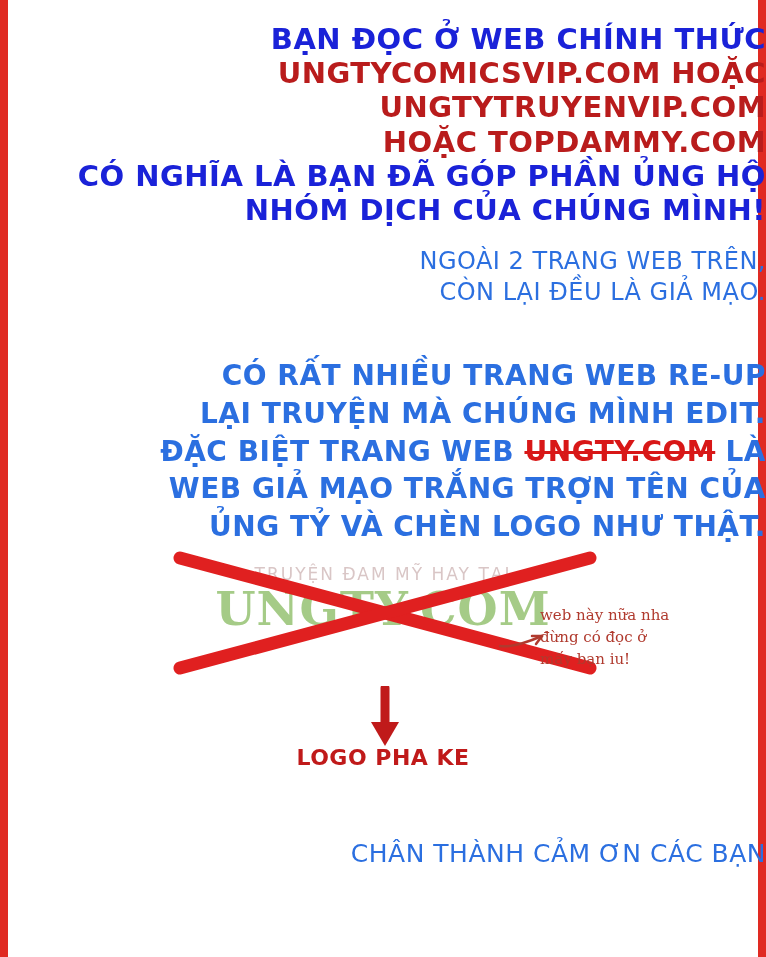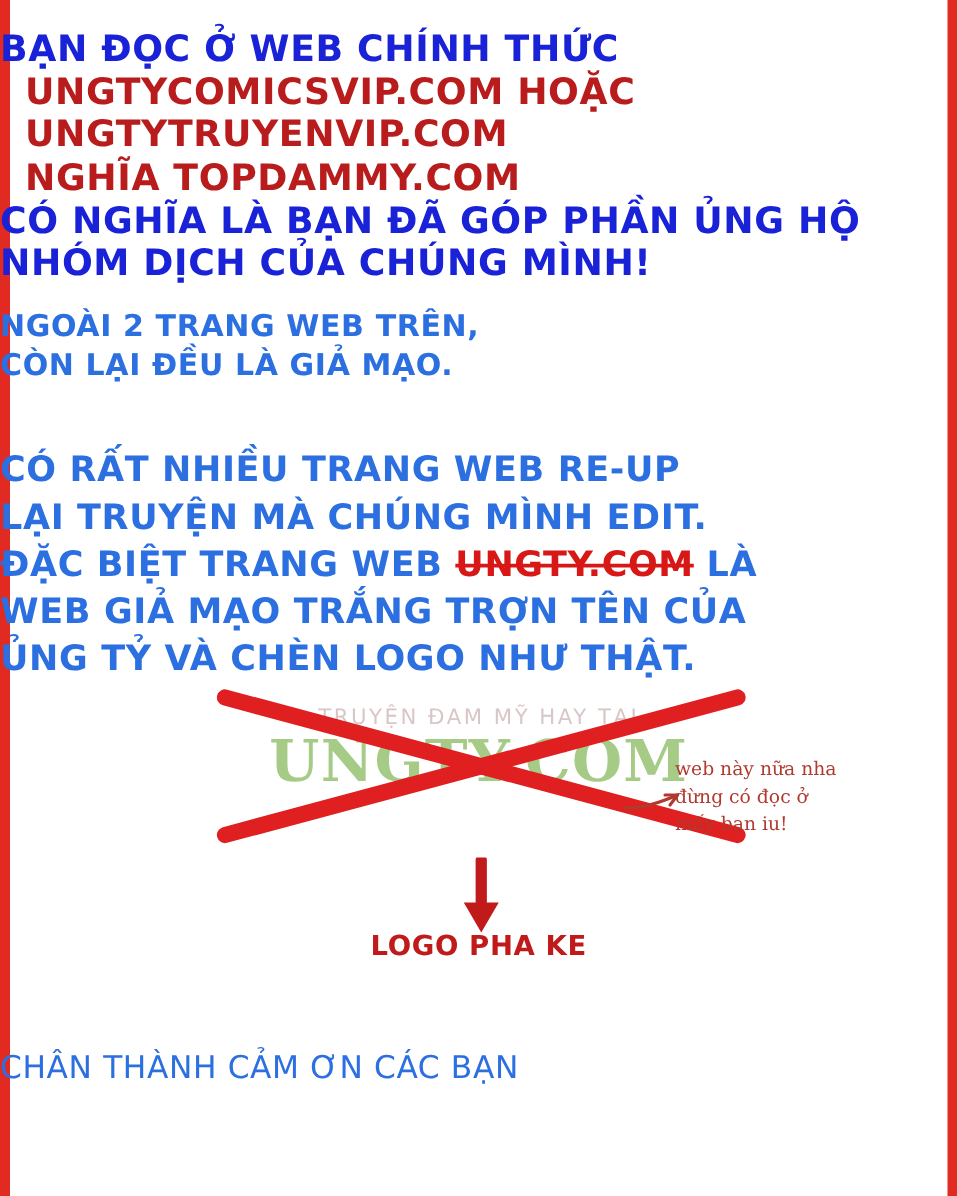--- a/index.html
+++ b/index.html
@@ -27,42 +27,42 @@
     width: 8px;
     height: 957px;
     background: #e02a22;
   }
   .edge-left { left: 0; }
   .edge-right { right: 0; }
 
   .block {
     position: absolute;
     width: 100%;
-    text-align: left;
+    text-align: right;
     line-height: 1.18;
     letter-spacing: 0.5px;
   }
 
   .headline {
     color: #1a22d8;
     font-weight: bold;
     font-size: 29px;
   }
   .headline .red {
     color: #b91c1c;
     display: block;
     margin-left: 20px;
   }
   .headline .blue {
     display: block;
   }
 
   .sub-note {
     color: #2b6fe0;
-    font-weight: bold;
+    font-weight: normal;
     font-size: 24px;
     line-height: 1.3;
   }
 
   .body-note {
     color: #2b6fe0;
     font-weight: bold;
     font-size: 28px;
     line-height: 1.35;
   }
@@ -162,21 +162,21 @@
 <body>
 
 <div class="page">
 
   <div class="edge-left"></div>
   <div class="edge-right"></div>
 
   <div class="block headline" style="top:22px;">
     <span class="blue">BẠN ĐỌC Ở WEB CHÍNH THỨC</span>
     <span class="red">UNGTYCOMICSVIP.COM HOẶC UNGTYTRUYENVIP.COM</span>
-    <span class="red">NGHĨA TOPDAMMY.COM</span>
+    <span class="red">HOẶC TOPDAMMY.COM</span>
     <span class="blue">CÓ NGHĨA LÀ BẠN ĐÃ GÓP PHẦN ỦNG HỘ</span>
     <span class="blue">NHÓM DỊCH CỦA CHÚNG MÌNH!</span>
   </div>
 
   <div class="block sub-note" style="top:246px;">
     <div>NGOÀI 2 TRANG WEB TRÊN,</div>
     <div>CÒN LẠI ĐỀU LÀ GIẢ MẠO.</div>
   </div>
 
   <div class="block body-note" style="top:357px;">

